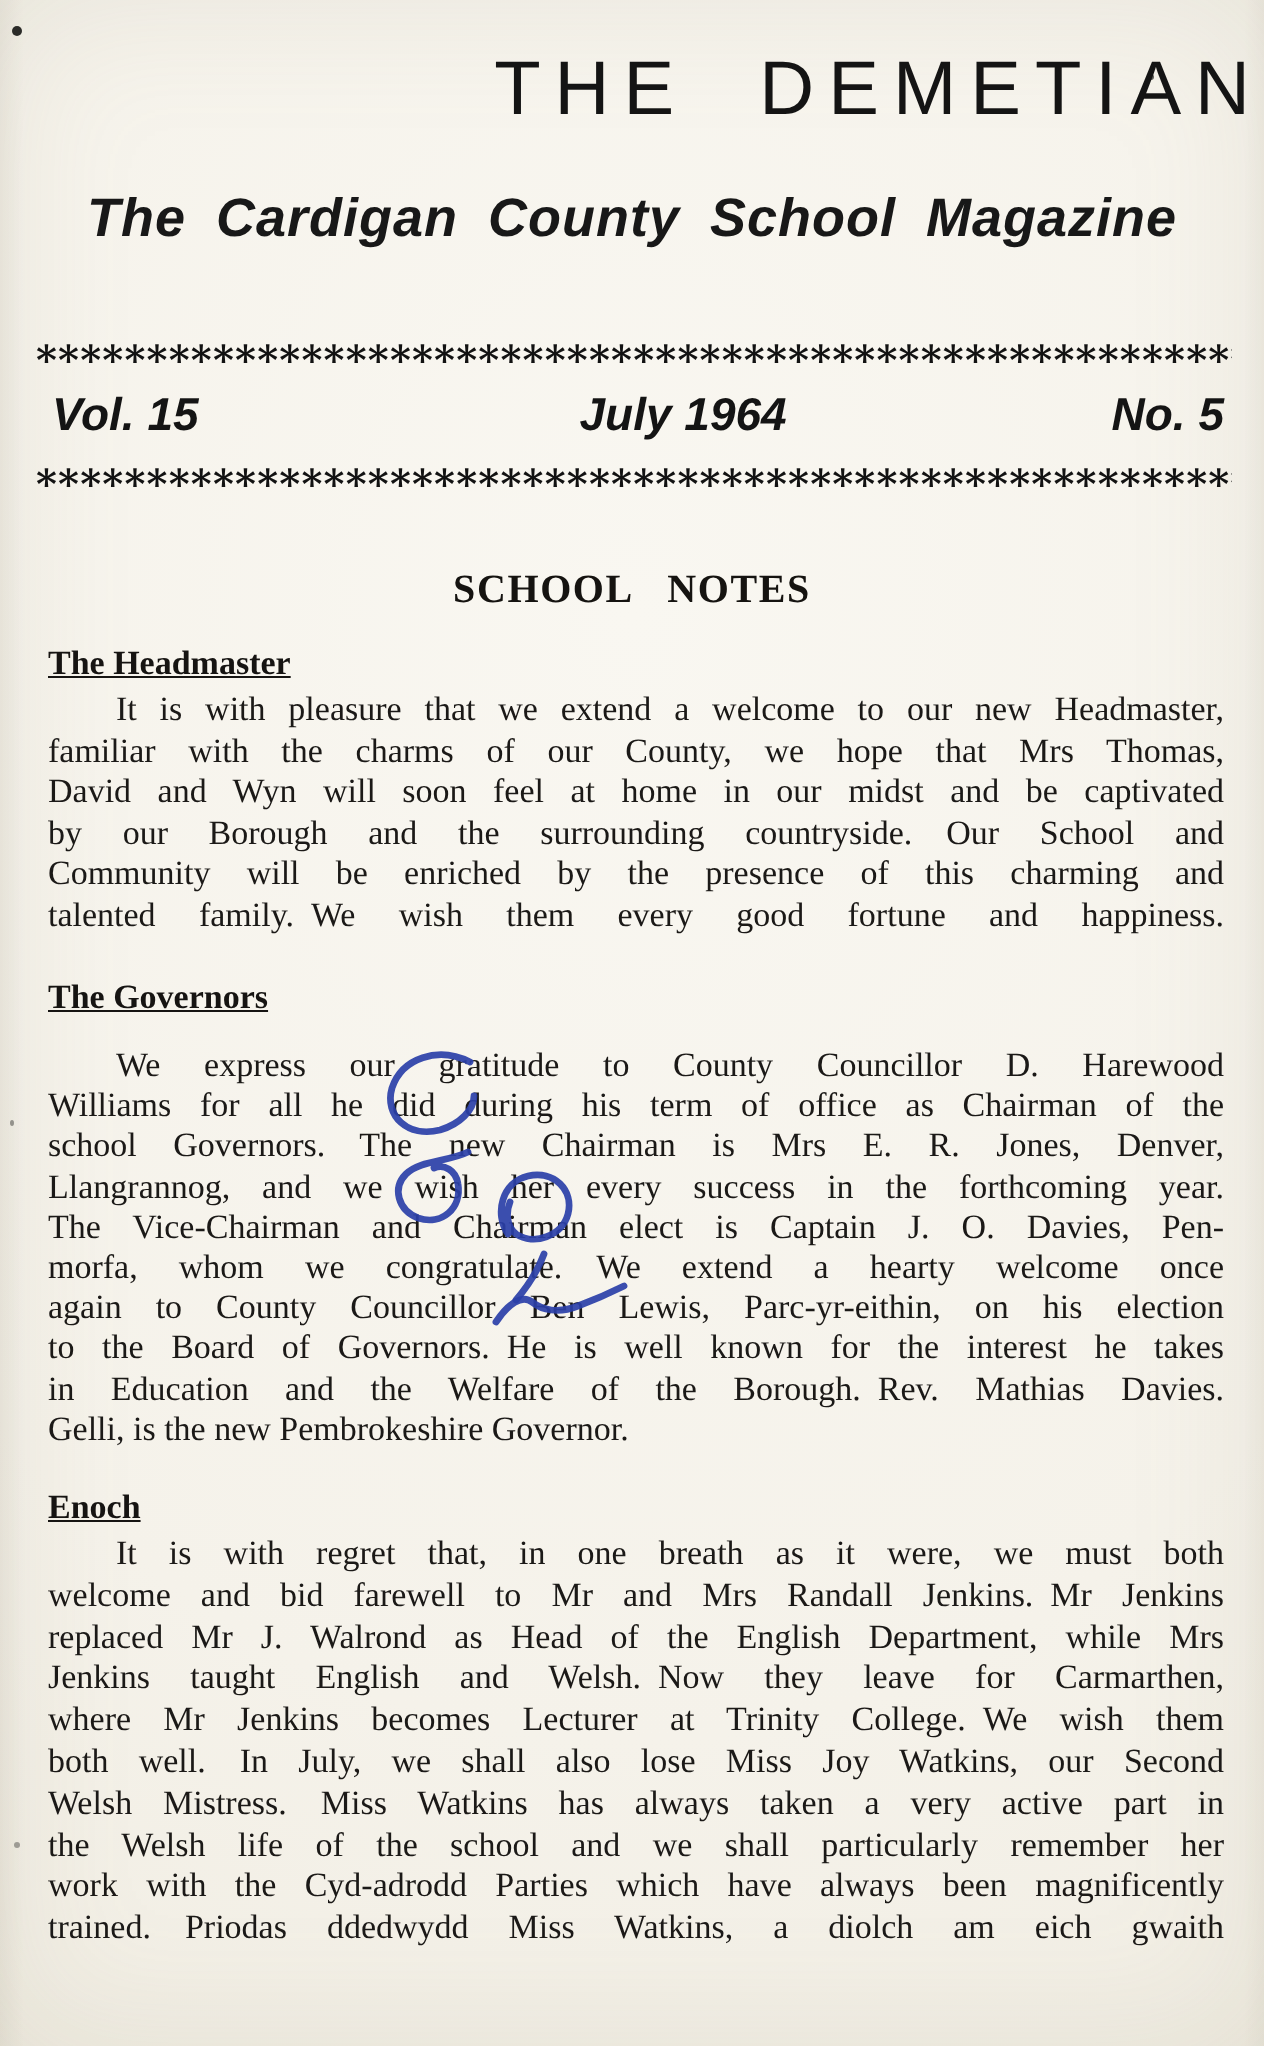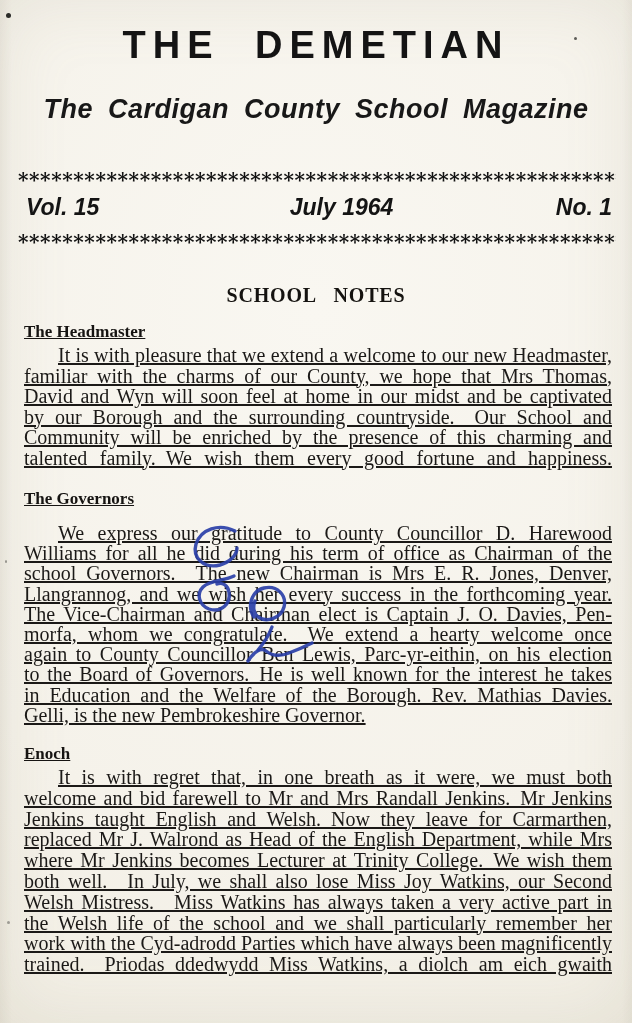--- a/index.html
+++ b/index.html
@@ -8,22 +8,22 @@
     background:
       linear-gradient(90deg, rgba(110,100,80,0.07) 0px, rgba(0,0,0,0) 12px),
       linear-gradient(270deg, rgba(110,100,80,0.05) 0px, rgba(0,0,0,0) 10px),
       radial-gradient(130% 100% at 50% 30%, #f9f7f1 0%, #f5f2ea 55%, #eeeade 100%);
     box-shadow: inset 0 0 70px rgba(150,140,110,0.14);
     font-family:"Liberation Serif", serif;
     color:#1b1917;
   }
   
   .title{
-    position:absolute;top:24px;left:0;right:0;text-align:center;
-    font-family:"Liberation Sans", sans-serif;font-weight:700;font-size:38px;
+    position:absolute;top:24px;left:0;right:0;text-align:right;
+    font-family:"Liberation Sans", sans-serif;font-weight:400;font-size:38px;
     letter-spacing:7px;word-spacing:18px;color:#141414;white-space:nowrap;
   }
   .subtitle{
     position:absolute;top:94px;left:0;right:0;text-align:center;
     font-family:"Liberation Sans", sans-serif;font-style:italic;font-weight:700;
     font-size:27px;letter-spacing:0.5px;word-spacing:7px;color:#181818;white-space:nowrap;
   }
   .divider{
     position:absolute;left:18px;width:598px;height:20px;overflow:hidden;
     font-family:"DejaVu Serif", serif;font-weight:700;font-size:20px;line-height:19px;
@@ -43,22 +43,22 @@
     position:absolute;top:284px;left:0;right:0;text-align:center;
     font-weight:700;font-size:20px;letter-spacing:0.8px;word-spacing:12px;color:#151310;
   }
   .section{position:absolute;left:24px;width:588px;}
   #sec-headmaster{top:322px;}
   #sec-governors{top:489px;}
   #sec-staff{top:744px;}
   .sec-title{margin:0 0 3px 0;font-size:17px;line-height:20px;font-weight:700;color:#161412;text-decoration:underline;}
   .section.gap .sec-title{margin-bottom:14px;}
   .jline{
-    font-size:20px;line-height:20.5px;
-    text-align:justify;text-align-last:justify;text-decoration:underline;
+    font-size:17px;line-height:20.5px;
+    text-align:justify;text-align-last:justify;
   }
   #sec-governors .jline{line-height:20.2px;}
   #sec-staff .jline{line-height:20.8px;}
   .jline.indent{padding-left:34px;}
   .jline.endline{text-align:left;text-align-last:left;}
   
   .scribble{position:absolute;left:180px;top:515px;width:150px;height:160px;pointer-events:none;}
   .scribble path{fill:none;stroke-width:3.4;stroke-linecap:round;stroke-linejoin:round;opacity:0.92;}
   
   .speck{position:absolute;background:#2b2b28;border-radius:50%;}
@@ -78,21 +78,21 @@
   <div class="speck" id="speck-4"></div>
 
   <div class="title">THE DEMETIAN</div>
   <div class="subtitle">The Cardigan County School Magazine</div>
 
   <div class="divider" id="divider-top">********************************************************************</div>
 
   <div class="volrow">
     <span>Vol. 15</span>
     <span class="center">July 1964</span>
-    <span>No. 1</span>
+    <span>No. 5</span>
   </div>
 
   <div class="divider" id="divider-bottom">********************************************************************</div>
 
   <div class="notes-heading">SCHOOL NOTES</div>
 
   <main>
   <section class="section" id="sec-headmaster">
     <h3 class="sec-title">The Headmaster</h3>
     <div class="lines">
@@ -119,22 +119,22 @@
           <div class="jline">in Education and the Welfare of the Borough. Rev. Mathias Davies.</div>
           <div class="jline endline">Gelli, is the new Pembrokeshire Governor.</div>
         </div>
   </section>
 
   <section class="section" id="sec-staff">
     <h3 class="sec-title">Enoch</h3>
     <div class="lines">
           <div class="jline indent">It is with regret that, in one breath as it were, we must both</div>
           <div class="jline">welcome and bid farewell to Mr and Mrs Randall Jenkins. Mr Jenkins</div>
+          <div class="jline">replaced Mr J. Walrond as Head of the English Department, while Mrs</div>
           <div class="jline">Jenkins taught English and Welsh. Now they leave for Carmarthen,</div>
-          <div class="jline">replaced Mr J. Walrond as Head of the English Department, while Mrs</div>
           <div class="jline">where Mr Jenkins becomes Lecturer at Trinity College. We wish them</div>
           <div class="jline">both well. In July, we shall also lose Miss Joy Watkins, our Second</div>
           <div class="jline">Welsh Mistress. Miss Watkins has always taken a very active part in</div>
           <div class="jline">the Welsh life of the school and we shall particularly remember her</div>
           <div class="jline">work with the Cyd-adrodd Parties which have always been magnificently</div>
           <div class="jline">trained. Priodas ddedwydd Miss Watkins, a diolch am eich gwaith</div>
         </div>
   </section>
 </main>
 

